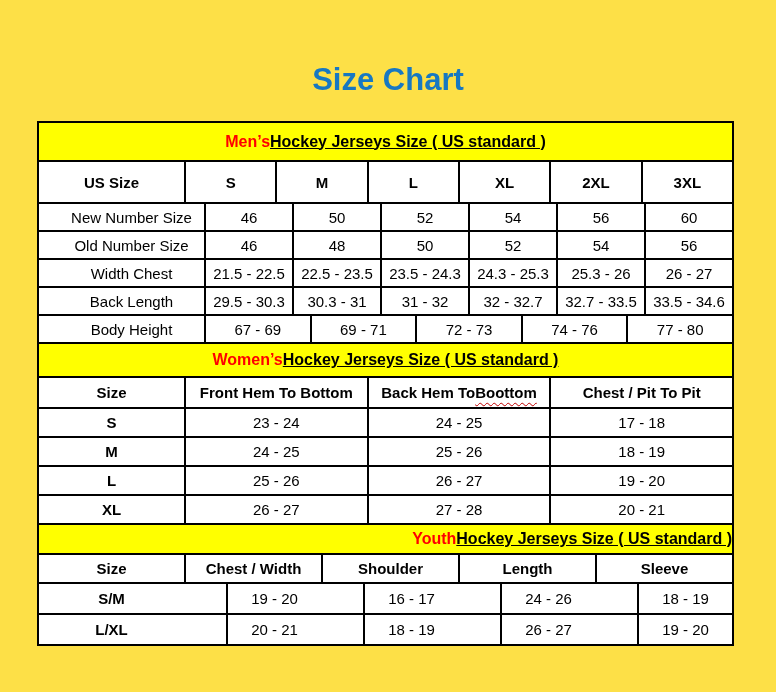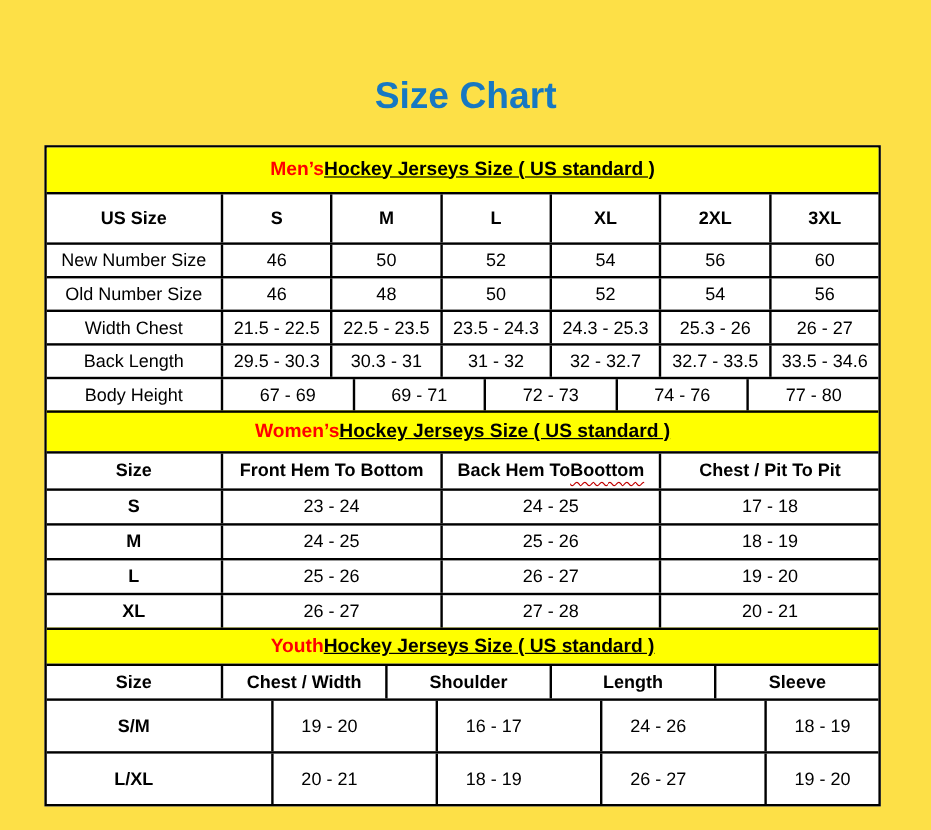--- a/index.html
+++ b/index.html
@@ -74,27 +74,27 @@
   .cell:first-child { border-left: none; width: 145px; flex: 0 0 145px; }
   .cell:not(:first-child) { flex: 1 1 0; }
 
   .hrow .cell { font-weight: bold; }
   .t-womens .drow .cell:first-child,
   .t-youth  .drow .cell:first-child { font-weight: bold; }
   .t-mens   .drow .cell:first-child { font-weight: normal; }
 
   .t-mens   .band { height: 37px; }
   .t-mens   .hrow { height: 42px; }
-  .t-mens   .drow { height: 28px; }
+  .t-mens   .drow { height: 28px; padding-left: 20px; }
   .t-womens .band { height: 34px; }
   .t-womens .hrow { height: 31px; }
   .t-womens .drow { height: 29px; }
-  .t-youth  .band { height: 30px; }
+  .t-youth  .band { height: 30px; justify-content: flex-end; }
   .t-youth  .hrow { height: 29px; }
-  .t-youth  .drow { height: 44px; gap: 42px; }
+  .t-youth  .drow { height: 31px; gap: 42px; }
 
   .squiggle {
     text-decoration-line: underline;
     text-decoration-style: wavy;
     text-decoration-color: #C00000;
     text-decoration-thickness: 1px;
     text-underline-offset: 4px;
     text-decoration-skip-ink: none;
   }
 </style>

